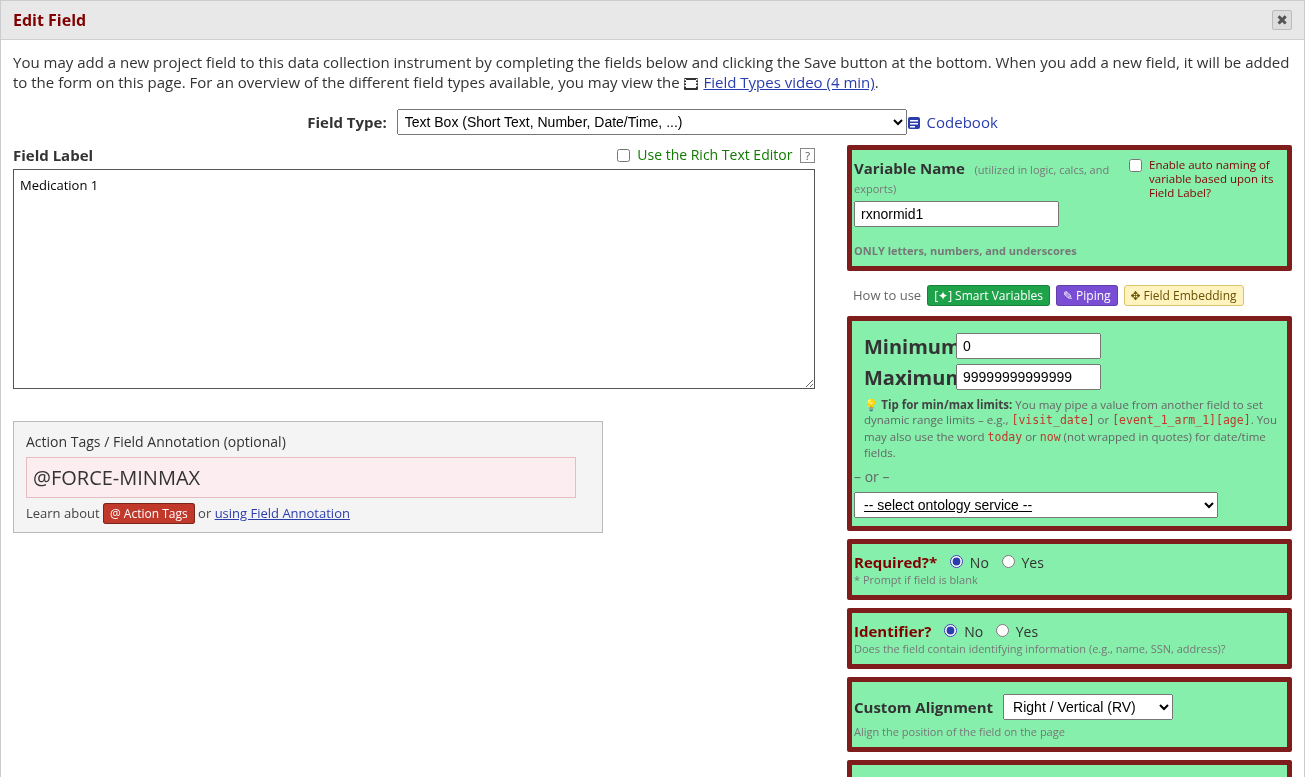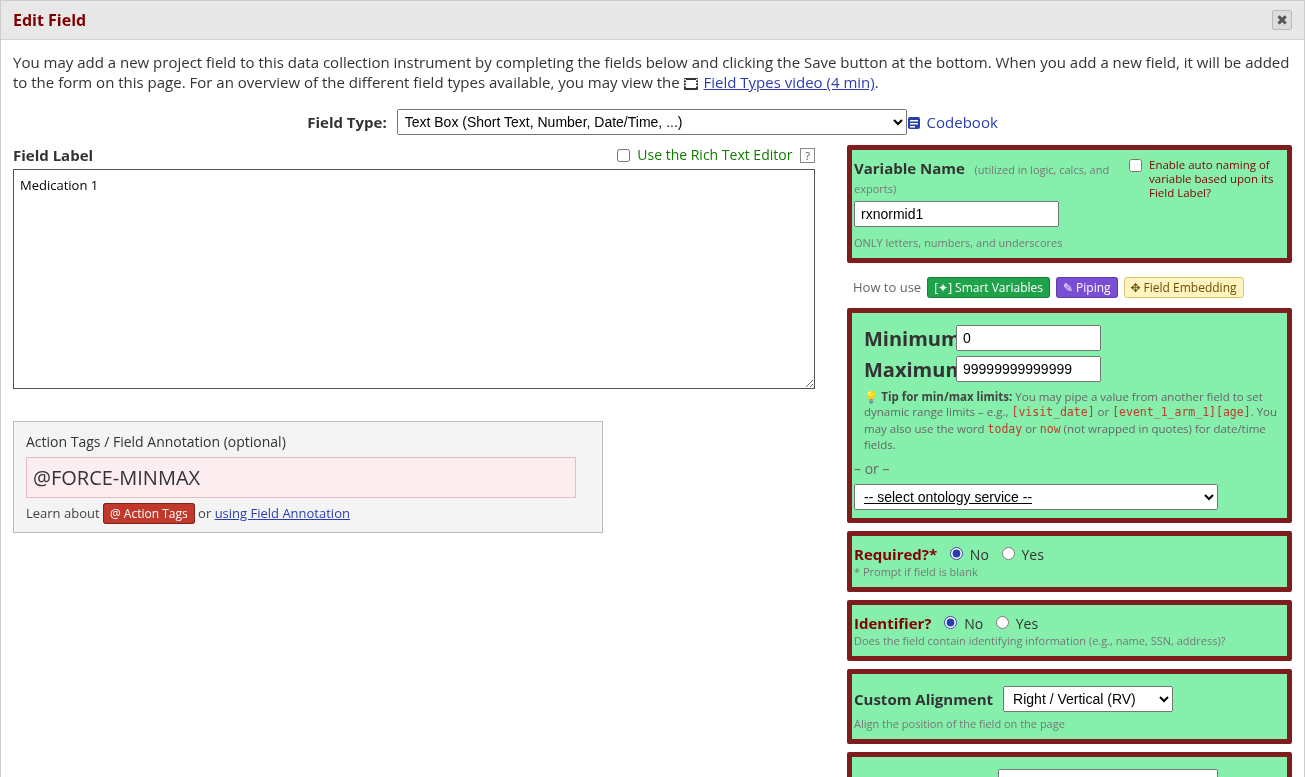--- a/index.html
+++ b/index.html
@@ -227,21 +227,21 @@
       <div class="col-right">
 
         <div class="panel">
           <div style="display:flex; justify-content:space-between; align-items:flex-start; gap:10px;">
             <div style="flex:1">
               <span class="panel-title">Variable Name</span>
               <span class="small-note" style="margin-left:6px;">(utilized in logic, calcs, and exports)</span>
               <div style="margin-top:4px;">
                 <input class="varname-input" value="rxnormid1" style="">
               </div>
-              <div class="small-note" style="margin-top:8px;">ONLY letters, numbers, and underscores</div>
+              <div class="small-note" style="margin-top:16px;font-weight:bold;">ONLY letters, numbers, and underscores</div>
             </div>
             <label class="auto-naming" style="width:160px;">
               <input type="checkbox" style="">
               <span>Enable auto naming of variable based upon its Field Label?</span>
             </label>
           </div>
         </div>
 
         <div class="howto">
           <span>How to use</span>

